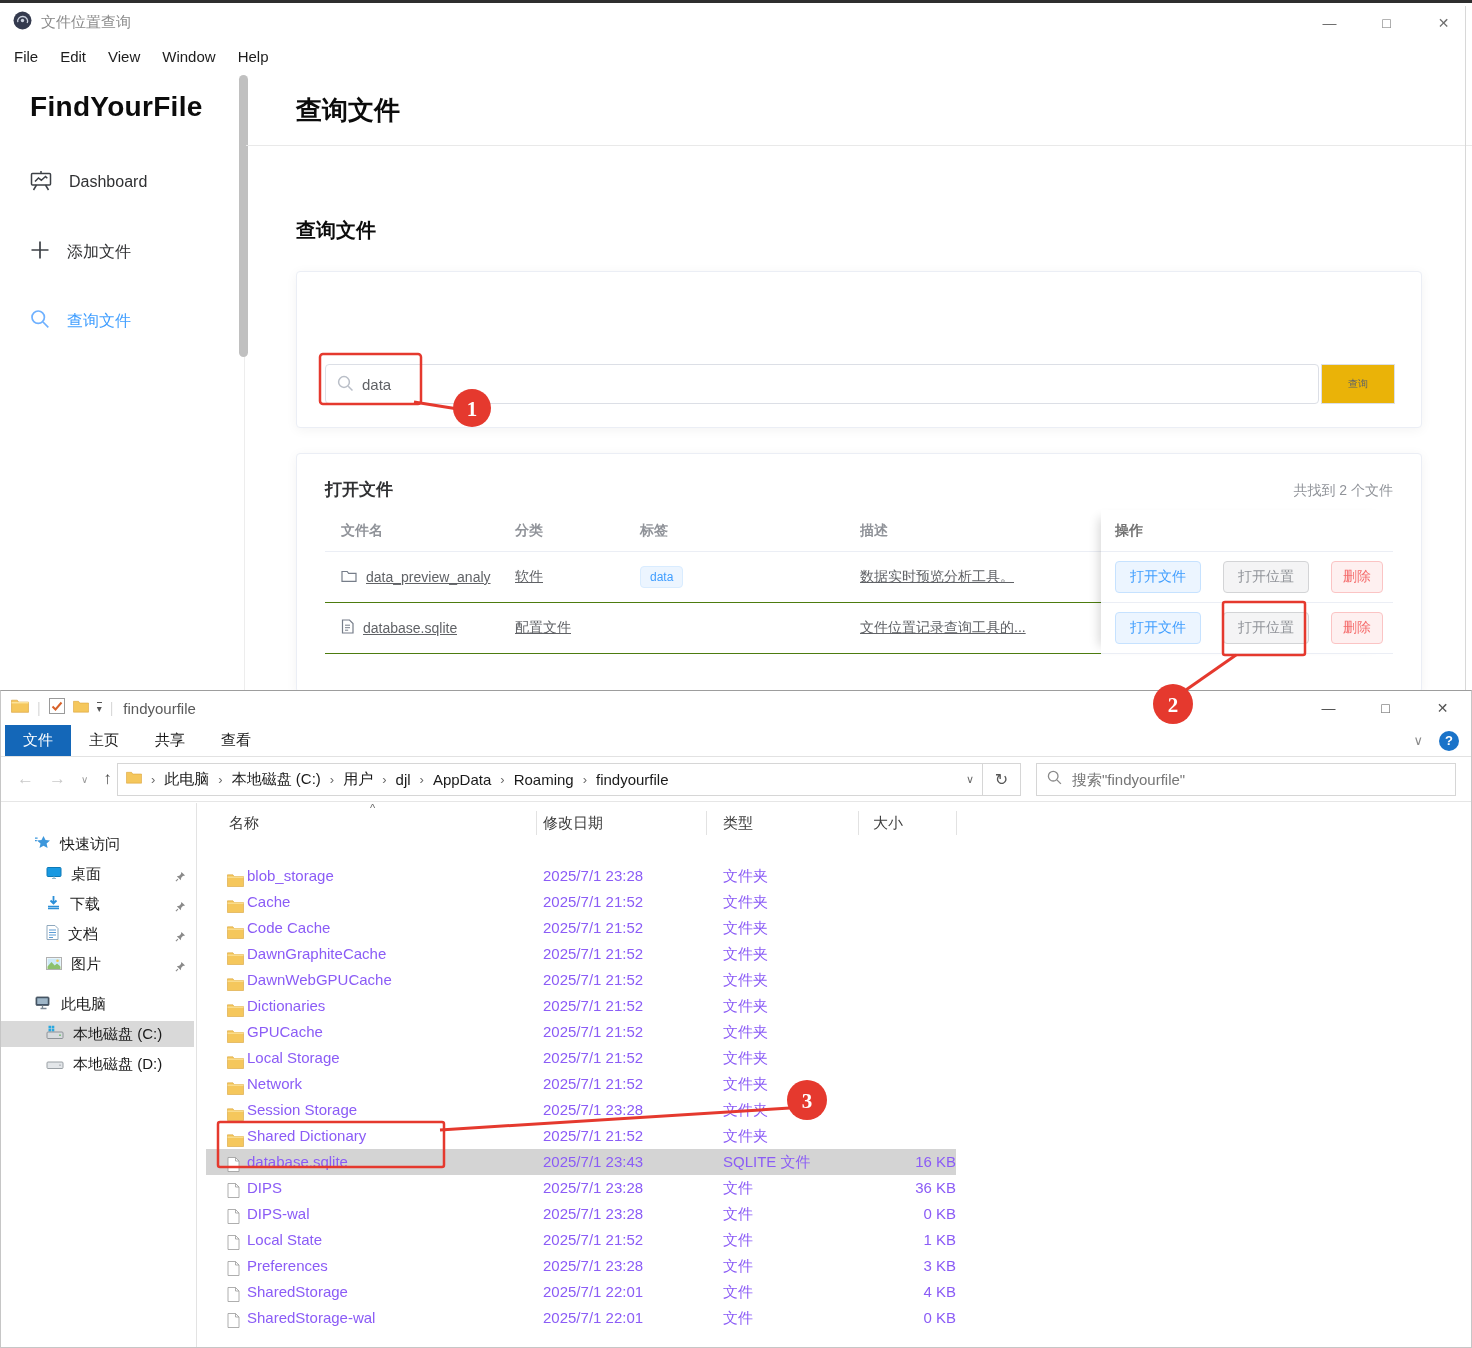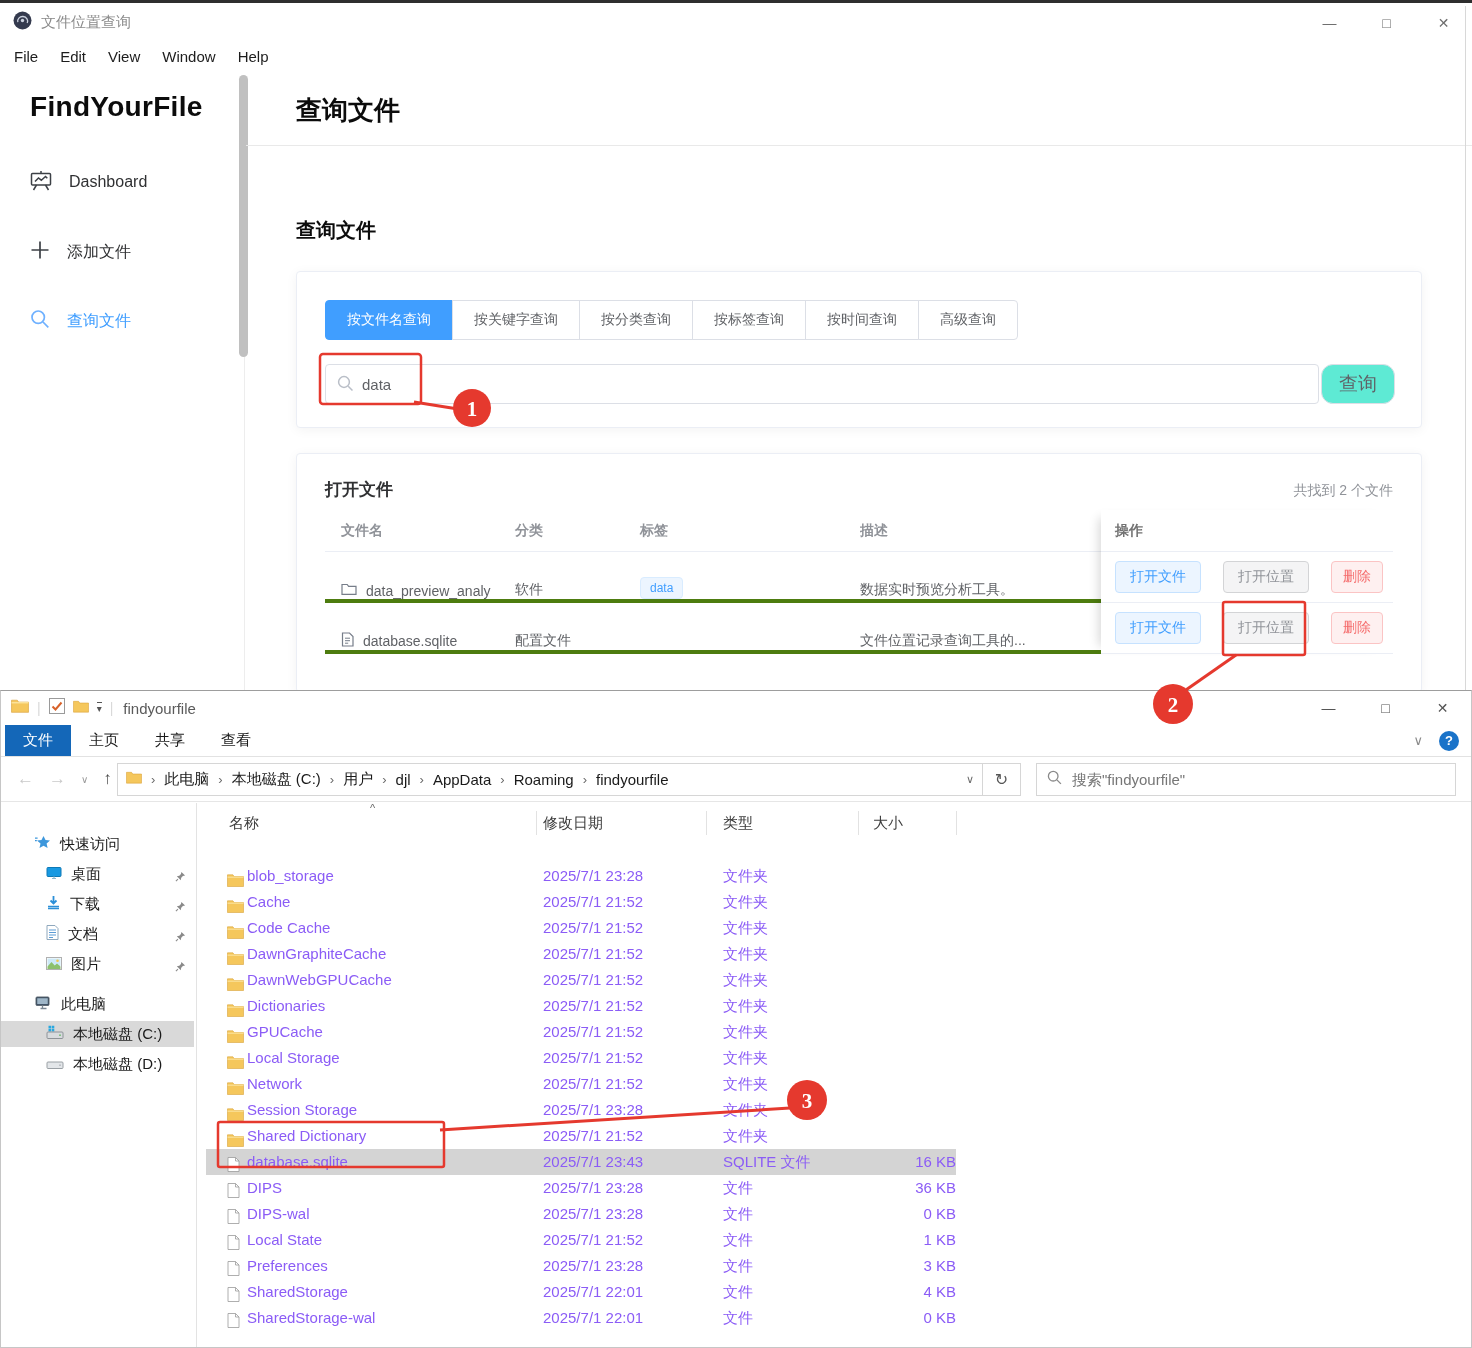--- a/index.html
+++ b/index.html
@@ -35,27 +35,27 @@
   .tabbar { position:absolute; left:28px; top:28px; display:flex; }
   .tab { height:40px; display:flex; align-items:center; padding:0 21px; font-size:14px; color:#606266; background:#fff; border:1px solid #dcdfe6; margin-left:-1px; }
   .tab:first-child { border-radius:4px 0 0 4px; margin-left:0; }
   .tab:last-child { border-radius:0 4px 4px 0; }
   .tab.active { background:#409eff; border-color:#409eff; color:#fff; }
 
   .search-row { position:absolute; left:28px; right:26px; top:92px; height:40px; display:flex; gap:2px; }
   .search-box { position:relative; flex:1; }
   .search-box input { width:100%; height:40px; border:1px solid #dcdfe6; border-radius:4px; padding:0 12px 0 36px; font-size:15px; color:#606266; outline:none; font-family:inherit; }
   .search-box .mag { position:absolute; left:12px; top:11px; }
-  .query-btn { width:74px; height:40px; background:#5eead4; border:1px solid #dcdfe6; border-radius:12px; font-size:19px; color:#5f6368; font-family:inherit; }
+  .query-btn { width:74px; height:40px; background:#eab308; border:1px solid #dcdfe6; border-radius:0; font-size:10px; color:#5f6368; font-family:inherit; }
 
   .results-title { position:absolute; left:28px; top:24px; font-size:17px; font-weight:700; color:#303133; }
   .results-count { position:absolute; right:28px; top:28px; font-size:14px; color:#909399; }
   .rtable { position:absolute; left:28px; right:28px; top:56px; height:144px; }
   .rhead { display:flex; align-items:center; height:42px; border-bottom:1px solid #ebeef5; font-size:14px; font-weight:700; color:#909399; }
-  .rrow { display:flex; align-items:flex-end; height:51px; border-bottom:4px solid #4d7c0f; font-size:14px; color:#606266; }
+  .rrow { display:flex; align-items:center; height:51px; border-bottom:1px solid #4d7c0f; font-size:14px; color:#606266;text-decoration:underline; }
   .c-name { width:190px; padding-left:16px; display:flex; align-items:center; gap:9px; }
   .c-name .nm { max-width:148px; overflow:hidden; white-space:nowrap; }
   .c-cat { width:125px; }
   .c-tag { width:220px; }
   .c-desc { flex:1; overflow:hidden; white-space:nowrap; }
   .tagpill { display:inline-block; padding:3px 9px; background:#ecf5ff; border:1px solid #d9ecff; border-radius:4px; color:#409eff; font-size:12px; }
   .op-col { position:absolute; right:0; top:0; width:292px; height:144px; background:#fff; box-shadow:-10px 0 10px -8px rgba(0,0,0,.16); }
   .op-head { height:42px; display:flex; align-items:center; padding-left:14px; border-bottom:1px solid #ebeef5; font-size:14px; font-weight:700; color:#737373; }
   .op-row { height:51px; display:flex; align-items:center; gap:22px; padding-left:14px; border-bottom:1px solid #ebeef5; }
   .abtn { height:32px; border-radius:4px; font-size:14px; padding:0 14px; font-family:inherit; white-space:nowrap; }
@@ -171,28 +171,20 @@
       </div>
       <div class="app-scrollthumb"></div>
     </div>
 
     <div class="app-main">
       <div class="page-title">查询文件</div>
       <div class="hdr-divider"></div>
       <div class="section-title">查询文件</div>
 
       <div class="card card-search">
-        <div class="tabbar">
-          <div class="tab active">按文件名查询</div>
-          <div class="tab">按关键字查询</div>
-          <div class="tab">按分类查询</div>
-          <div class="tab">按标签查询</div>
-          <div class="tab">按时间查询</div>
-          <div class="tab">高级查询</div>
-        </div>
         <div class="search-row">
           <div class="search-box">
             <span class="mag"><svg width="17" height="17" viewBox="0 0 17 17" fill="none" stroke="#b9bec7" stroke-width="1.5">
                   <circle cx="7" cy="7" r="5.4"></circle>
                   <path d="M11.2 11.2l4.3 4.3"></path>
                 </svg></span>
             <input value="data" style="">
           </div>
           <button class="query-btn">查询</button>
         </div>

